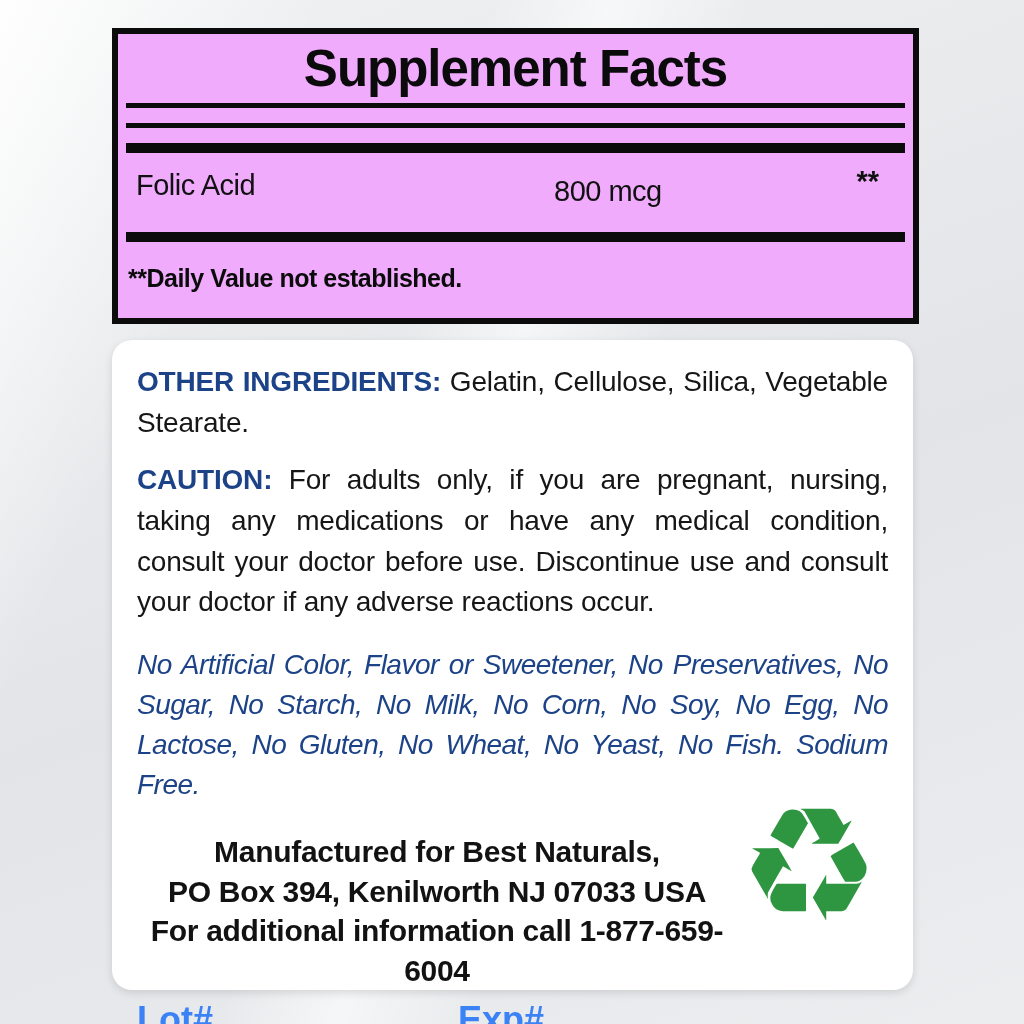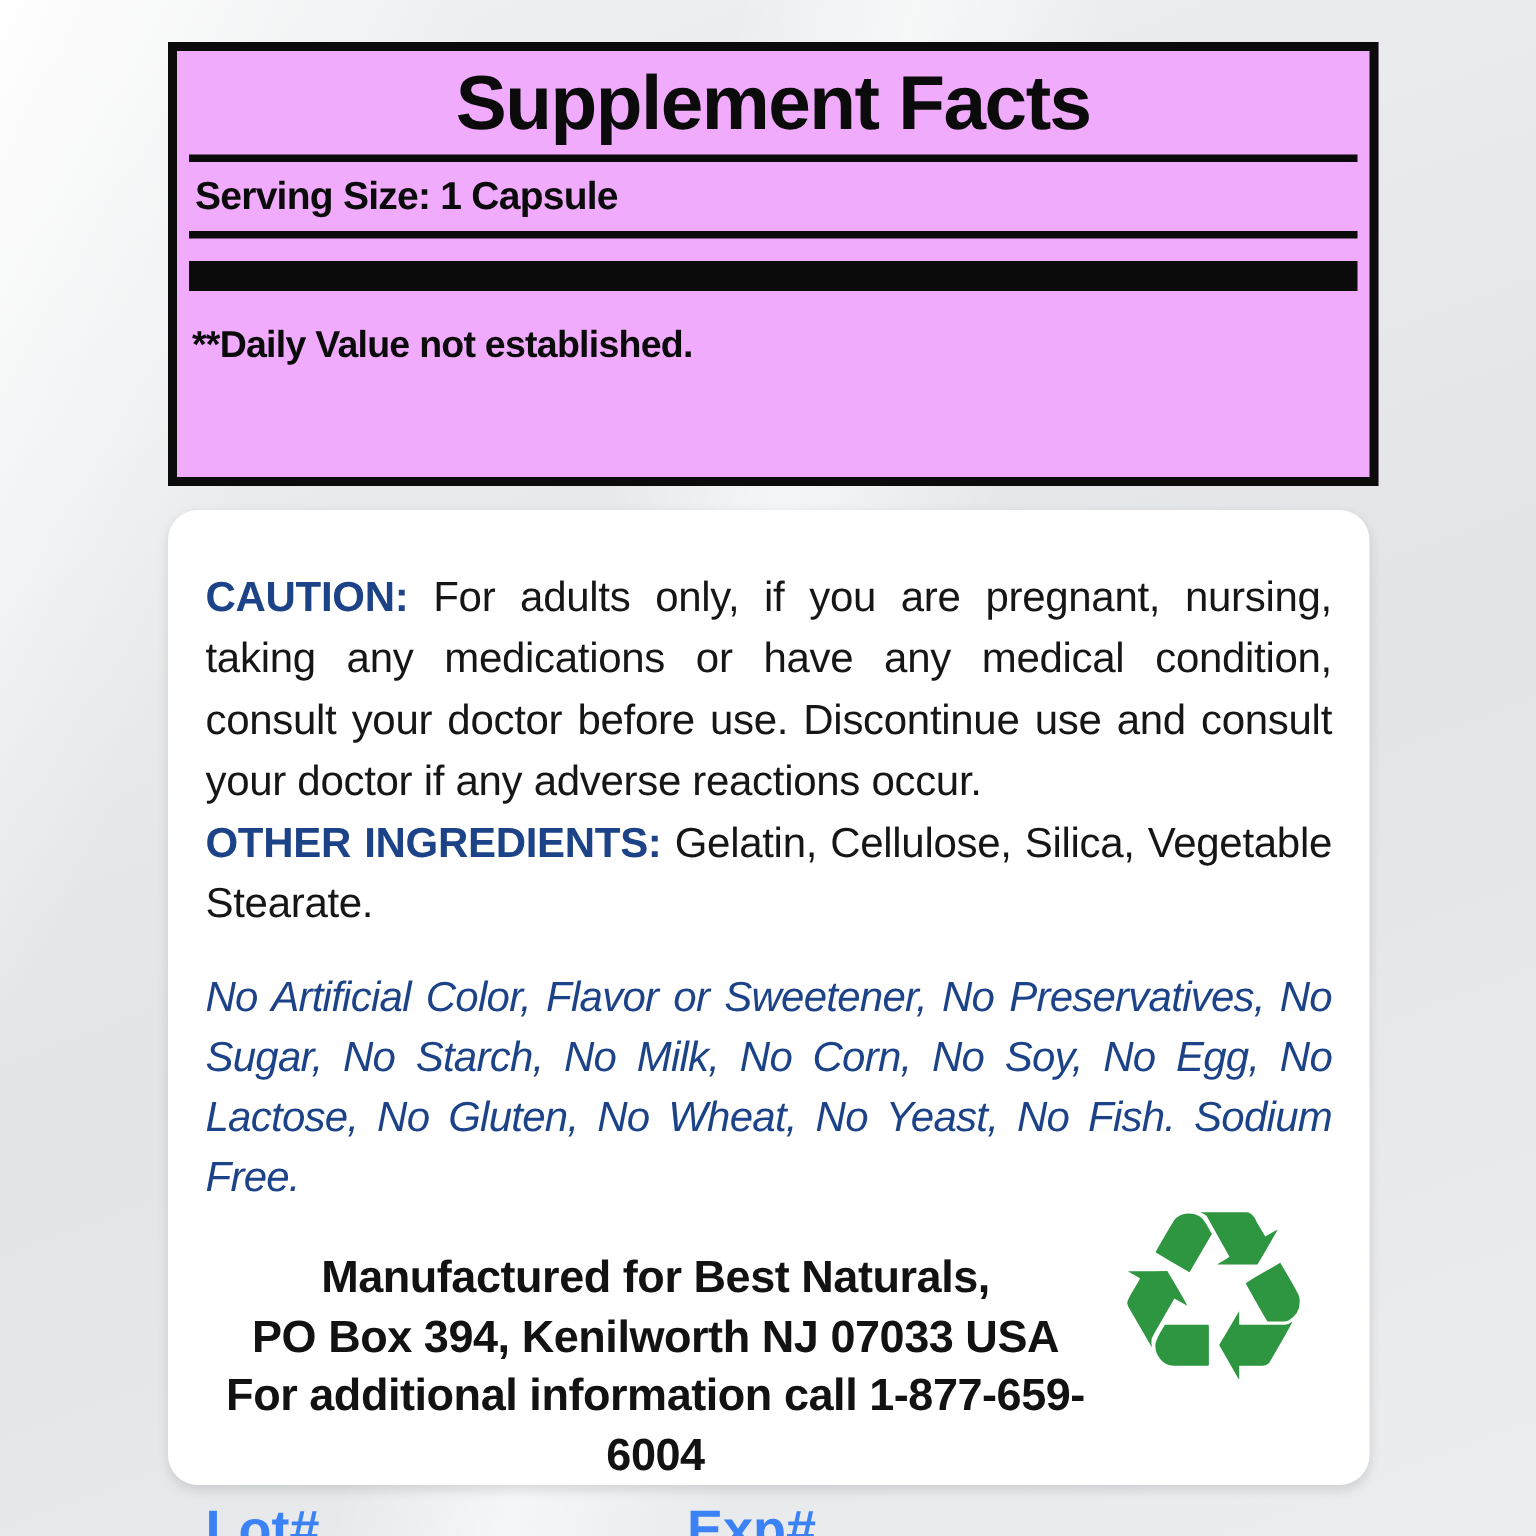--- a/index.html
+++ b/index.html
@@ -61,34 +61,38 @@
     color:#2e9640;text-align:center;
   }
 </style>
 </head>
 <body>
 
 <div class="facts-box">
   <div class="facts-title">Supplement Facts</div>
   <div class="rule rule-title"></div>
   <div class="facts-row">
-    <span>Serving Size: 1 Capsule</span>
   </div>
   <div class="rule"></div>
   <div class="facts-row">
   </div>
   <div class="thick-bar"></div>
+  <div class="nutrient-row">
+    <span class="nutrient-name">Folic Acid</span>
+    <span class="nutrient-amount">800 mcg</span>
+    <span class="nutrient-dv">**</span>
+  </div>
   <div class="thick-bar"></div>
   <div class="facts-footnote">**Daily Value not established.</div>
 </div>
 
 <div class="info-panel">
+  <p class="para"><span class="blue-label">OTHER INGREDIENTS:</span> <span>Gelatin, Cellulose, Silica, Vegetable Stearate.</span></p>
+
   <p class="para para-caution"><span class="blue-label">CAUTION:</span> <span>For adults only, if you are pregnant, nursing, taking any medications or have any medical condition, consult your doctor before use. Discontinue use and consult your doctor if any adverse reactions occur.</span></p>
-
-  <p class="para"><span class="blue-label">OTHER INGREDIENTS:</span> <span>Gelatin, Cellulose, Silica, Vegetable Stearate.</span></p>
 
   <p class="claims">No Artificial Color, Flavor or Sweetener, No Preservatives, No Sugar, No Starch, No Milk, No Corn, No Soy, No Egg, No Lactose, No Gluten, No Wheat, No Yeast, No Fish. Sodium Free.</p>
 
   <div class="mfr-block">
     <div>Manufactured for Best Naturals,</div>
     <div>PO Box 394, Kenilworth NJ 07033 USA</div>
     <div>For additional information call 1-877-659-6004</div>
   </div>
 
   <div class="lot-row">

